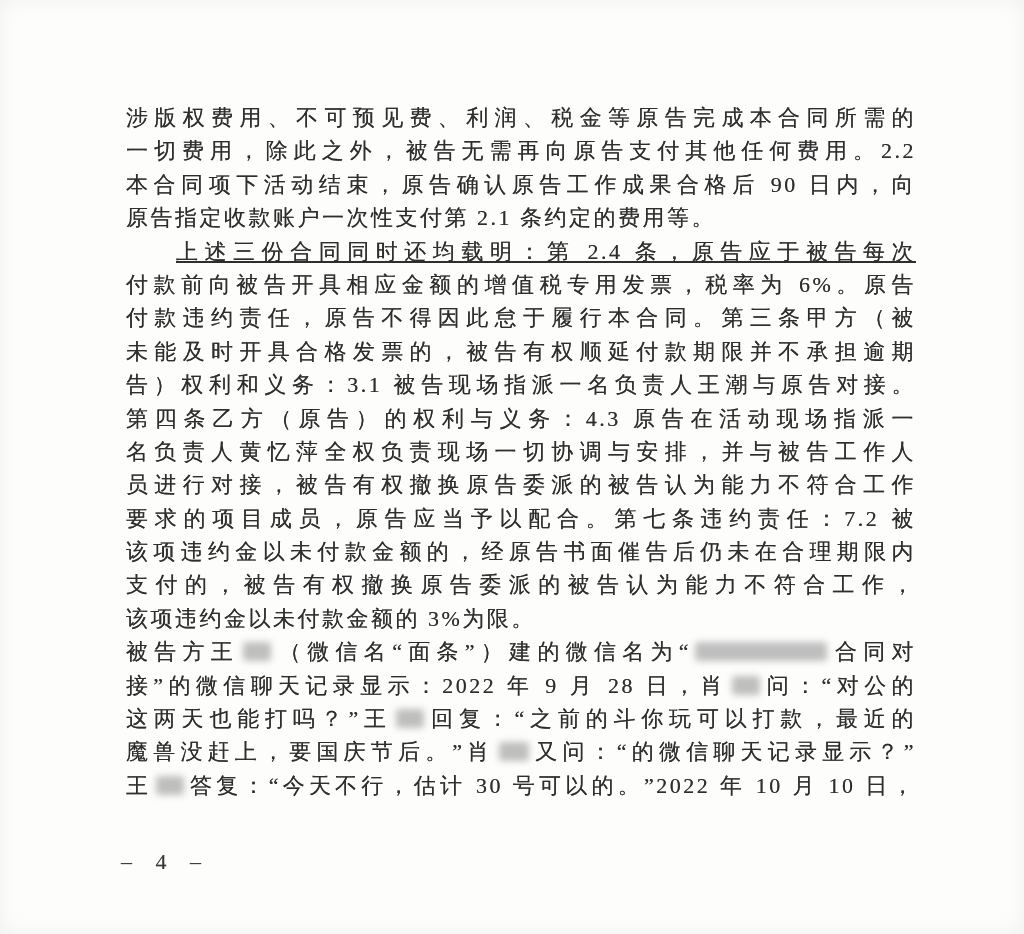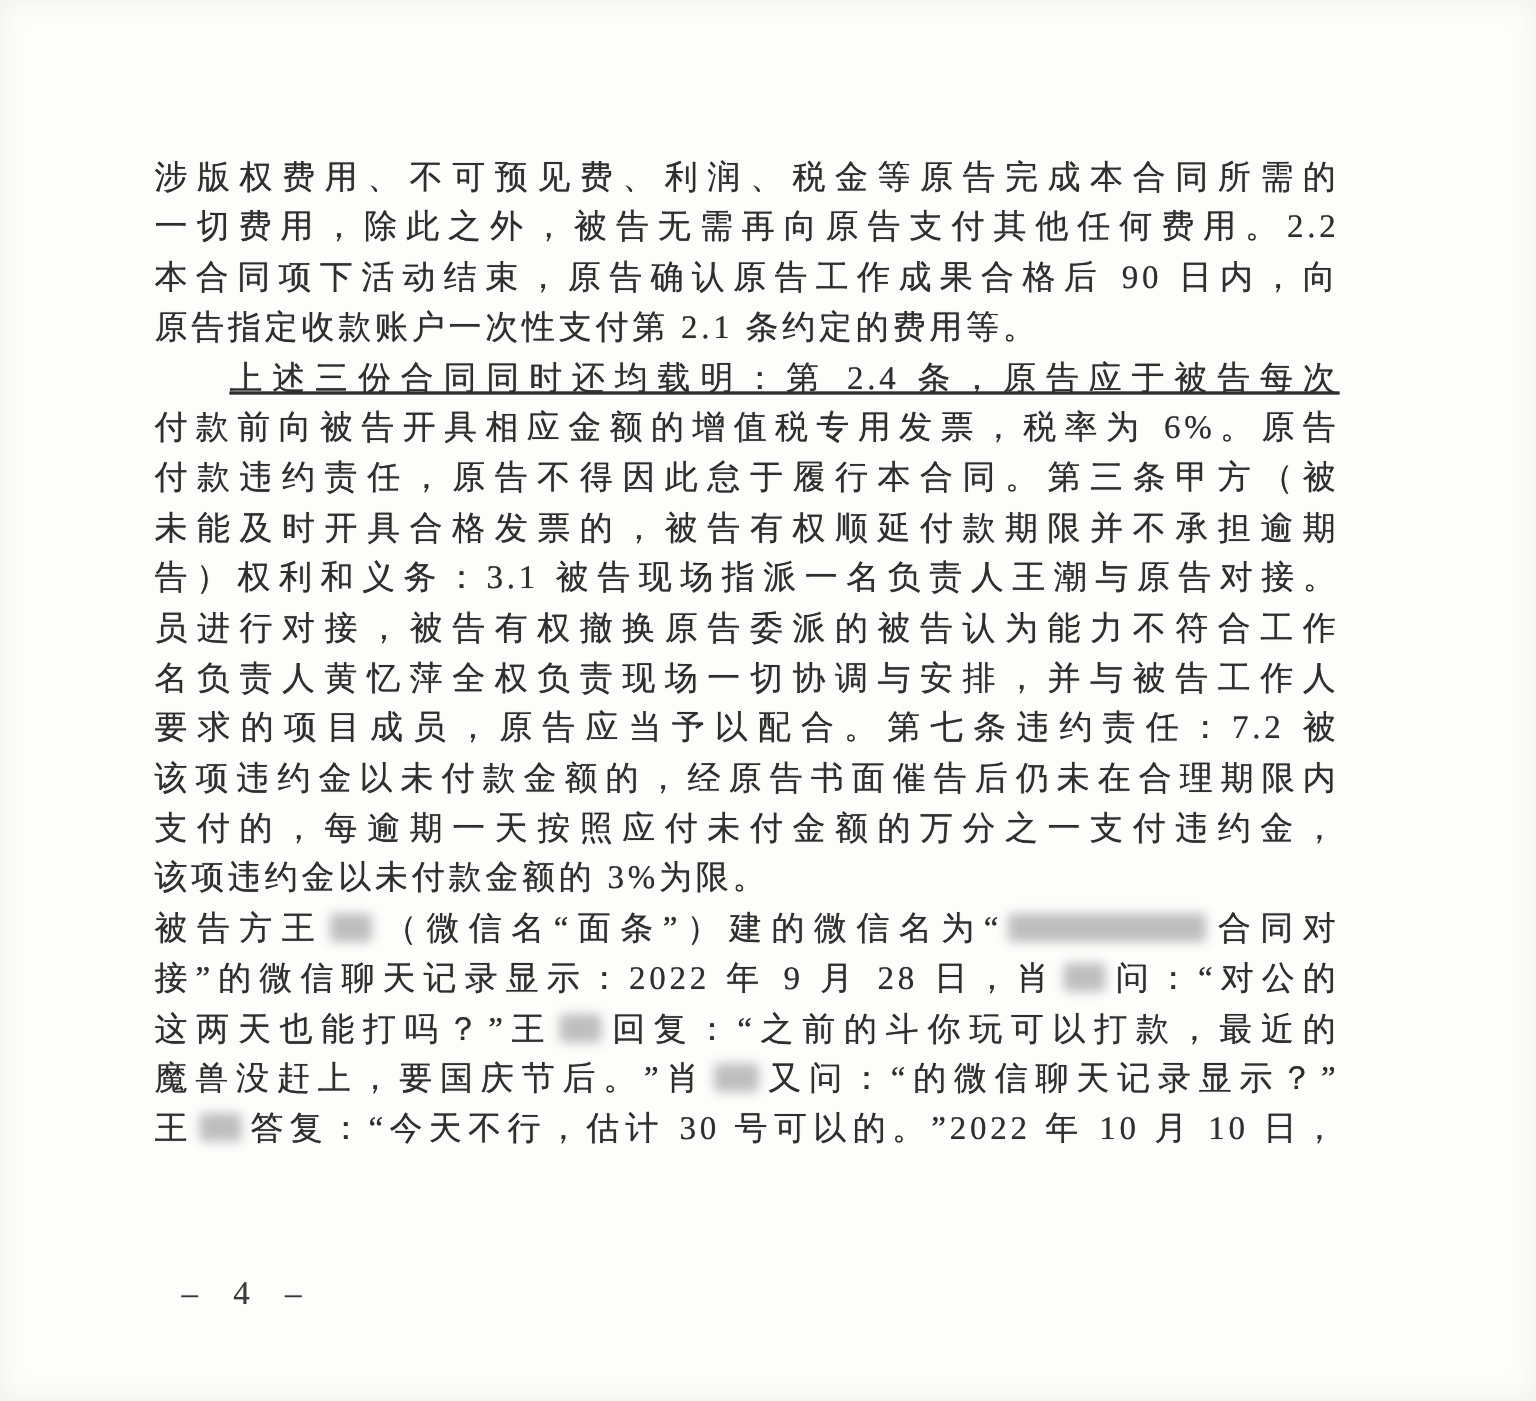--- a/index.html
+++ b/index.html
@@ -13,21 +13,21 @@
   .scan-page {
     position: relative;
     width: 1024px;
     height: 934px;
     background: #fdfdfc;
     box-shadow: inset 0 0 18px rgba(180,180,180,0.18);
     font-family: "Liberation Serif", "DejaVu Serif", serif;
   }
   .doc-body {
     position: absolute;
-    left: 103px;
+    left: 126px;
     top: 101px;
     width: 790px;
   }
   .line {
     height: 33.4px;
     line-height: 33.4px;
     font-size: 22px;
     color: #2e2e2e;
     letter-spacing: 2.5px;
     text-align: justify;
@@ -72,25 +72,26 @@
   <div class="doc-body">
       <div class="line"><span>涉版权费用、不可预见费、利润、税金等原告完成本合同所需的</span></div>
       <div class="line"><span>一切费用，除此之外，被告无需再向原告支付其他任何费用。2.2</span></div>
       <div class="line"><span>本合同项下活动结束，原告确认原告工作成果合格后 90 日内，向</span></div>
       <div class="line short"><span>原告指定收款账户一次性支付第 2.1 条约定的费用等。</span></div>
       <div class="line indent"><span>上述三份合同同时还均载明：第 2.4 条，原告应于被告每次</span></div>
       <div class="line"><span>付款前向被告开具相应金额的增值税专用发票，税率为 6%。原告</span></div>
       <div class="line"><span>付款违约责任，原告不得因此怠于履行本合同。第三条甲方（被</span></div>
       <div class="line"><span>未能及时开具合格发票的，被告有权顺延付款期限并不承担逾期</span></div>
       <div class="line"><span>告）权利和义务：3.1 被告现场指派一名负责人王潮与原告对接。</span></div>
+      <div class="line"><span>第四条乙方（原告）的权利与义务：4.3 原告在活动现场指派一</span></div>
+      <div class="line"><span>名负责人黄忆萍全权负责现场一切协调与安排，并与被告工作人</span></div>
       <div class="line"><span>员进行对接，被告有权撤换原告委派的被告认为能力不符合工作</span></div>
-      <div class="line"><span>名负责人黄忆萍全权负责现场一切协调与安排，并与被告工作人</span></div>
       <div class="line"><span>要求的项目成员，原告应当予以配合。第七条违约责任：7.2 被</span></div>
       <div class="line"><span>该项违约金以未付款金额的，经原告书面催告后仍未在合理期限内</span></div>
-      <div class="line"><span>支付的，每逾期一天按照应付未付金额的万分之一支付违约金，</span></div>
+      <div class="line"><span>支付的，被告有权撤换原告委派的被告认为能力不符合工作，</span></div>
       <div class="line short"><span>该项违约金以未付款金额的 3%为限。</span></div>
       <div class="line"><span>被告方王</span><span class="redact" style="width: 28px;"></span><span>（微信名“面条”）建的微信名为“</span><span class="redact" style="width: 132px;"></span><span>合同对</span></div>
       <div class="line"><span>接”的微信聊天记录显示：2022 年 9 月 28 日，肖</span><span class="redact" style="width: 28px;"></span><span>问：“对公的</span></div>
       <div class="line"><span>这两天也能打吗？”王</span><span class="redact" style="width: 28px;"></span><span>回复：“之前的斗你玩可以打款，最近的</span></div>
       <div class="line"><span>魔兽没赶上，要国庆节后。”肖</span><span class="redact" style="width: 30px;"></span><span>又问：“的微信聊天记录显示？”</span></div>
       <div class="line"><span>王</span><span class="redact" style="width: 28px;"></span><span>答复：“今天不行，估计 30 号可以的。”2022 年 10 月 10 日，</span></div>
     </div>
   <div class="page-number">– 4 –</div>
 </div>
 

